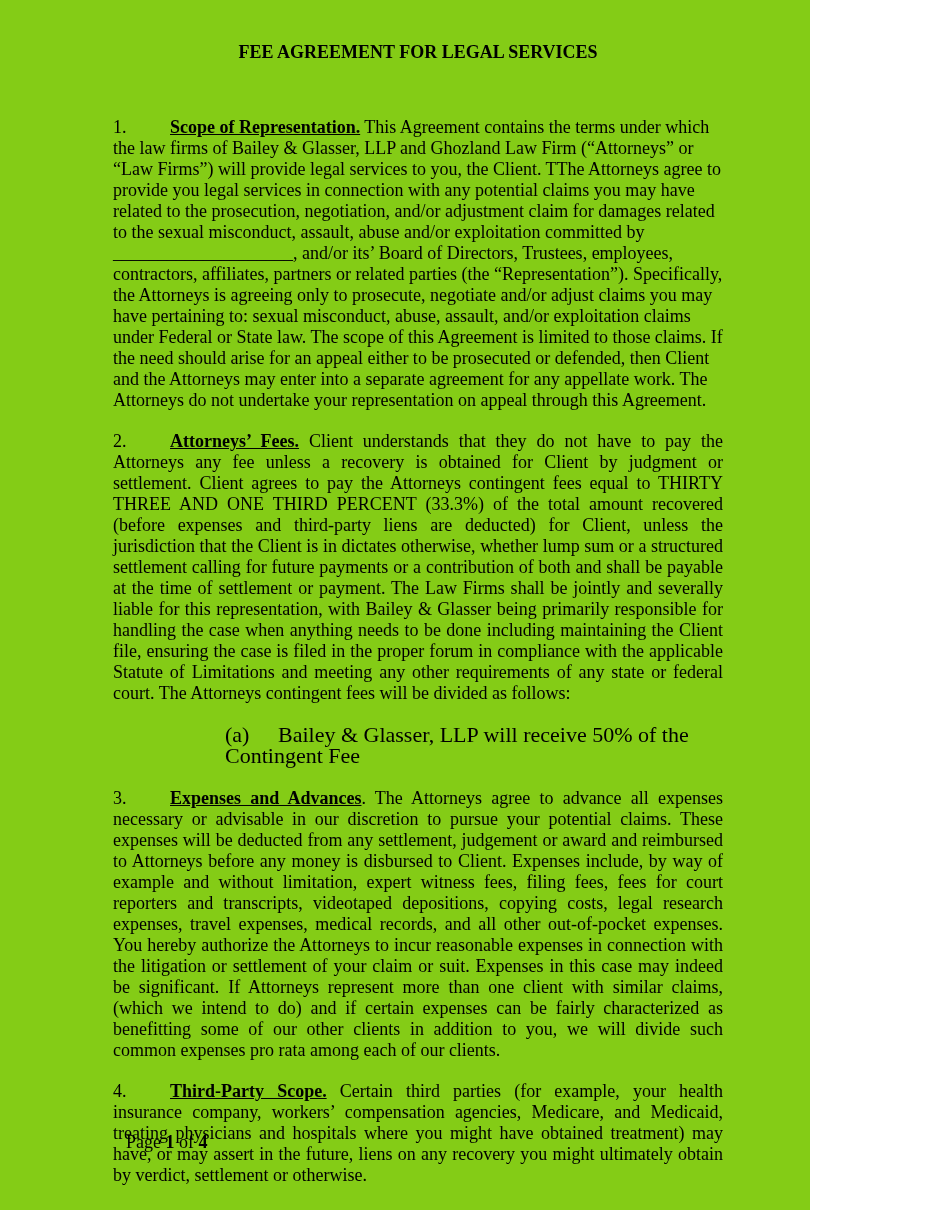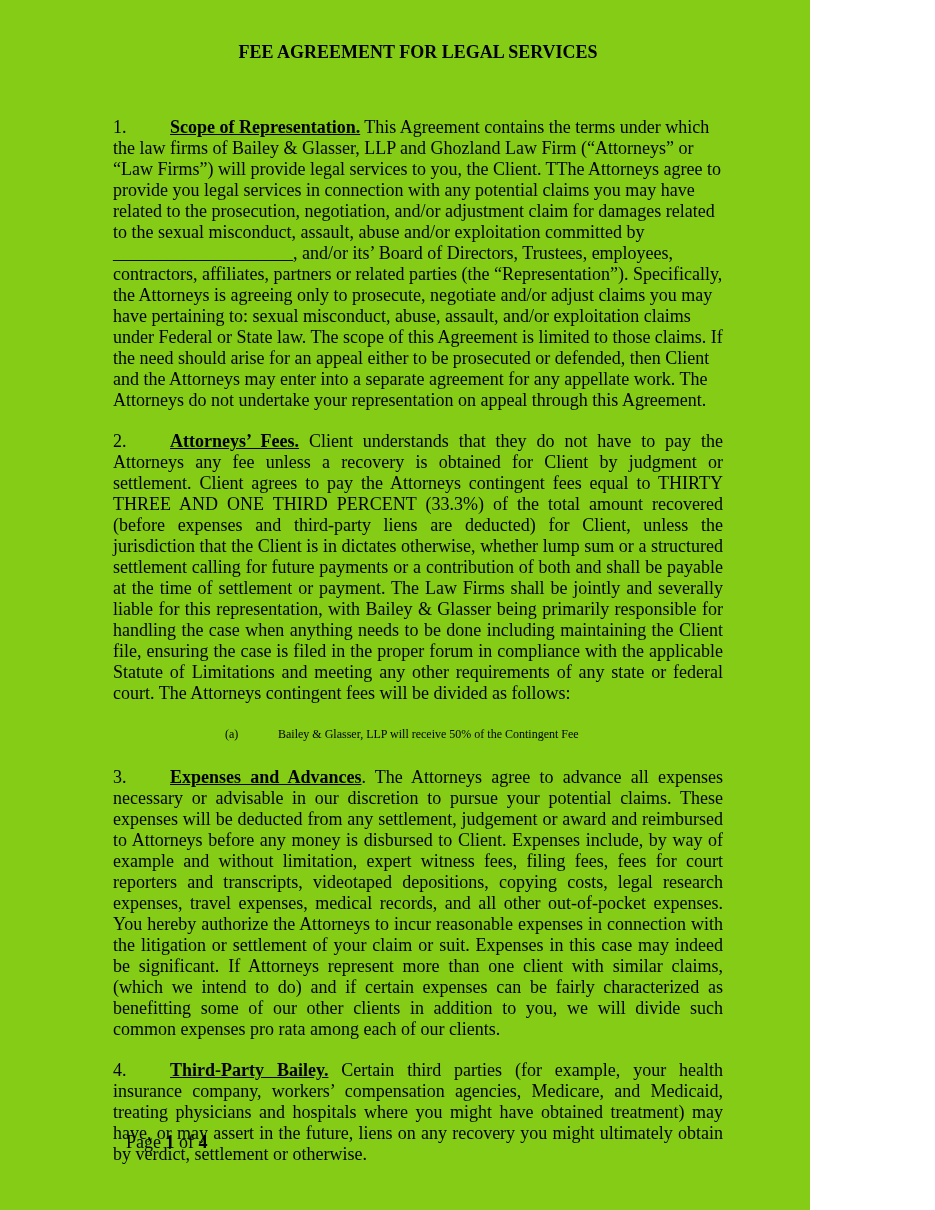--- a/index.html
+++ b/index.html
@@ -23,21 +23,21 @@
   .sec {
     font-size: 18px; line-height: 21px;
     margin: 0 87px 20px 113px;
   }
   .align-left { text-align: left; }
   .align-justify { text-align: justify; }
   .num { display: inline-block; width: 57px; }
   .head { font-weight: bold; text-decoration: underline; }
   .punct { }
   .fee-list {
-    font-size: 12px; line-height: 21px;
+    font-size: 22px; line-height: 21px;
     margin: 0 87px 22px 113px;
     padding-left: 112px;
   }
   .li-marker { display: inline-block; width: 53px; }
   .footer {
     position: absolute;
     left: 126px; top: 1132px;
     font-size: 18px; line-height: 21px;
   }
   .b { font-weight: bold; }
@@ -59,21 +59,21 @@
 
   <div class="fee-list">
     <div class="li"><span class="li-marker">(a)</span><span class="li-text">Bailey &amp; Glasser, LLP will receive 50% of the Contingent Fee</span>
     </div>
   </div>
 
   <p class="sec align-justify"><span class="num">3.</span><span class="head">Expenses and Advances</span><span class="punct">.</span>
     <span class="body-text">The Attorneys agree to advance all expenses necessary or advisable in our discretion to pursue your potential claims. These expenses will be deducted from any settlement, judgement or award and reimbursed to Attorneys before any money is disbursed to Client. Expenses include, by way of example and without limitation, expert witness fees, filing fees, fees for court reporters and transcripts, videotaped depositions, copying costs, legal research expenses, travel expenses, medical records, and all other out-of-pocket expenses. You hereby authorize the Attorneys to incur reasonable expenses in connection with the litigation or settlement of your claim or suit. Expenses in this case may indeed be significant. If Attorneys represent more than one client with similar claims, (which we intend to do) and if certain expenses can be fairly characterized as benefitting some of our other clients in addition to you, we will divide such common expenses pro rata among each of our clients.</span>
   </p>
 
-  <p class="sec align-justify"><span class="num">4.</span><span class="head">Third-Party Bailey.</span><span class="punct"></span>
+  <p class="sec align-justify"><span class="num">4.</span><span class="head">Third-Party Scope.</span><span class="punct"></span>
     <span class="body-text">Certain third parties (for example, your health insurance company, workers’ compensation agencies, Medicare, and Medicaid, treating physicians and hospitals where you might have obtained treatment) may have, or may assert in the future, liens on any recovery you might ultimately obtain by verdict, settlement or otherwise.</span>
   </p>
 
   <div class="footer"><span>Page</span>
     <span class="b">1</span>
     <span>of</span>
     <span class="b">4</span>
   </div>
 
 </div>

